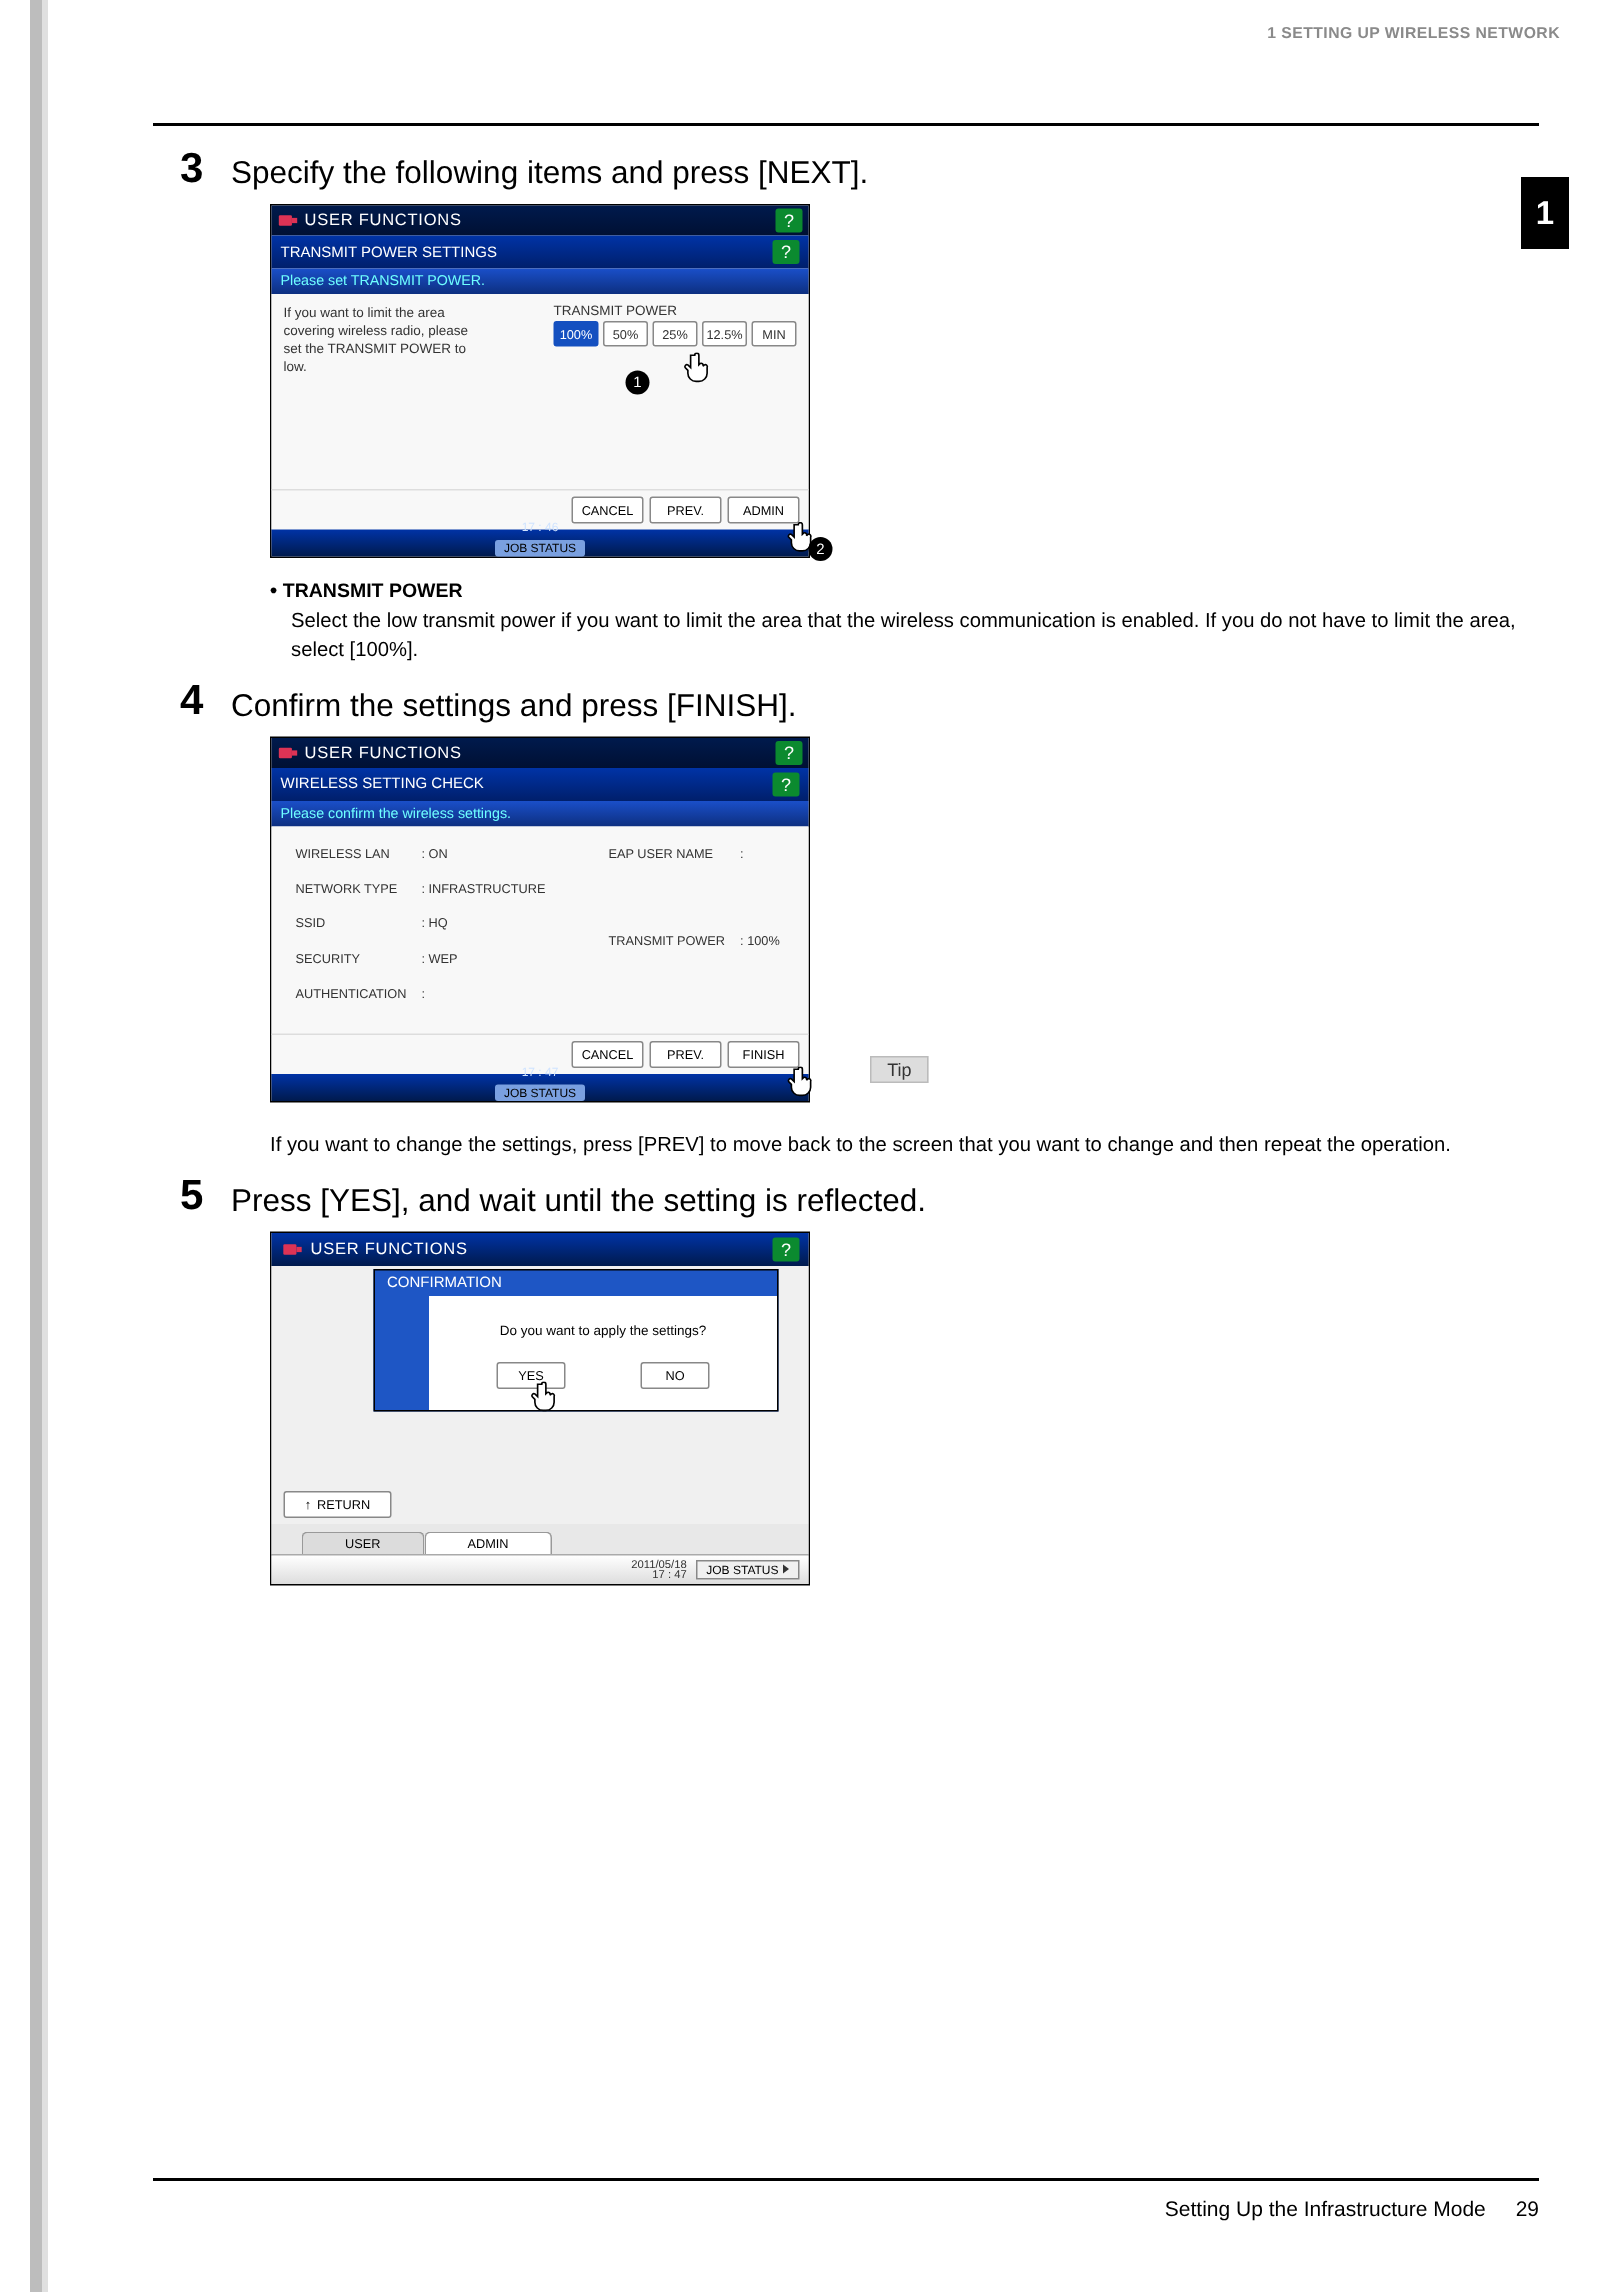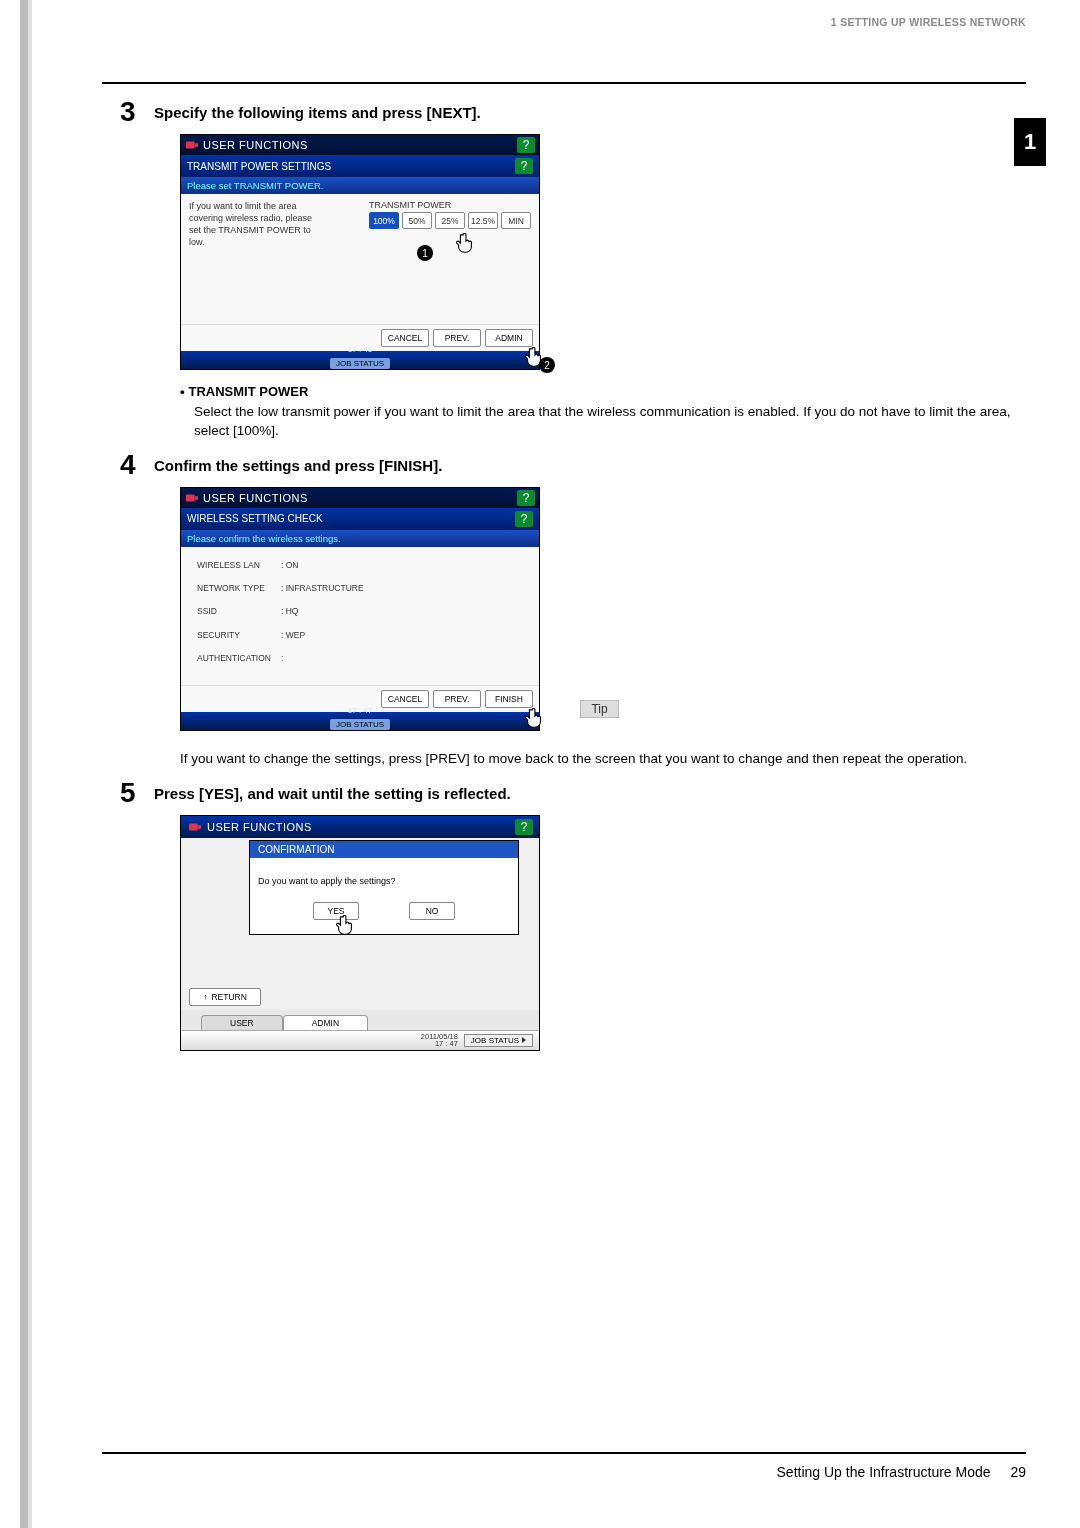--- a/index.html
+++ b/index.html
@@ -1,25 +1,25 @@
 <!DOCTYPE html>
 <html><head>
 <meta charset="utf-8">
 <style>
   * { box-sizing: border-box; margin: 0; padding: 0; }
   body { background: #fff; font-family: Arial, Helvetica, sans-serif; color: #000; width: 1080px; height: 1528px; position: relative; }
   .page-shadow { position: absolute; left: 20px; top: 0; width: 8px; height: 100%; background: #bdbdbd; }
   .page-shadow2 { position: absolute; left: 28px; top: 0; width: 4px; height: 100%; background: #e0e0e0; }
-  .header-bar { position: absolute; right: 54px; top: 16px; font-size: 10.5px; font-weight: bold; color: #8a8a8a; letter-spacing: 0.3px; }
+  .header-bar { position: absolute; right: 40px; top: 16px; font-size: 10.5px; font-weight: bold; color: #8a8a8a; letter-spacing: 0.3px; }
   .hr-top { position: absolute; left: 102px; top: 82px; right: 54px; height: 2px; background: #000; }
   .chapter-tab { position: absolute; right: 34px; top: 118px; width: 32px; height: 48px; background: #000; color: #fff; display: flex; align-items: center; justify-content: center; font-size: 22px; font-weight: bold; }
   .content { position: absolute; left: 120px; right: 54px; top: 98px; }
   .step { display: flex; align-items: flex-start; margin-bottom: 4px; }
   .step-num { font-size: 28px; font-weight: bold; width: 34px; line-height: 1; }
-  .step-title { font-size: 15px; font-weight: bold; padding-top: 6px; }
+  .step-title { font-size: 21px; font-weight: normal; padding-top: 6px; }
   .screenshot { margin-left: 60px; margin-top: 4px; margin-bottom: 8px; border: 1px solid #000; display: inline-block; }
   .ss1 { width: 360px; }
   .ss-titlebar { background: linear-gradient(#001a4d,#001033); height: 20px; display:flex; align-items:center; padding:0 4px; }
   .ss-titlebar .icon { width:14px; height:14px; margin-right:4px; display:flex; align-items:center; justify-content:center;}
   .ss-titlebar .title { color:#fff; font-size:11px; flex:1; letter-spacing: 0.5px;}
   .help-btn { background:#0b8a2f; color:#fff; width:18px; height:16px; font-size:12px; display:flex; align-items:center; justify-content:center; border-radius:2px;}
   .ss-subtitle { background: linear-gradient(#0033a6,#001f6b); color:#fff; font-size:10px; padding:3px 6px; display:flex; align-items:center; justify-content:space-between;}
   .ss-instruction { background: linear-gradient(#1a4fc9,#0d2f80); color:#6fffff; font-size:9.5px; padding:3px 6px; }
   .ss-body { background:#f8f8f8; height:130px; padding:6px 8px; font-size:9px; color:#333; display:flex;gap:48px; }
   .ss-body-left { width:150px; padding-right:6px; line-height:1.35;}
@@ -50,21 +50,21 @@
   .ss2-col { font-size:8.5px; line-height:1.6;}
   .ss2-col td { padding: 0 4px; vertical-align: top;}
   
   .ss3 { width: 360px; }
   .ss3-titlebar { background:linear-gradient(#0033a6,#001a4d); height:22px; display:flex; align-items:center; padding:0 6px;}
   .ss3-titlebar .icon3 { width:16px; height:14px; margin-right:4px;}
   .ss3-titlebar .title { color:#fff; font-size:11px; flex:1; letter-spacing:0.5px;}
   .ss3-body { background:#f0f0f0; height:172px; position:relative; padding:8px;}
   .ss3-dialog { position:absolute; left:68px; right:20px; top:2px; background:#1e56c5; color:#fff; border:1px solid #000;}
   .ss3-dialog-title { font-size:10px; padding:3px 8px; }
-  .ss3-dialog-body { background:#fff; color:#000; padding:18px 8px 14px; }
+  .ss3-dialog-body { background:#fff; color:#000; padding:18px 8px 14px; text-align:center;margin-left:36px;}
   .ss3-dialog-msg { font-size:9px; margin-bottom:16px;}
   .ss3-yn-row { display:flex; justify-content:center; gap:50px;}
   .ss3-yn-btn { border:1px solid #888; background:#fff; width:46px; height:18px; font-size:8.5px; display:flex; align-items:center; justify-content:center; border-radius:2px; position:relative;}
   .ss3-return { position:absolute; left:8px; bottom:4px; border:1px solid #888; background:#fff; font-size:8.5px; height:18px; width:72px; display:flex; align-items:center; justify-content:center; border-radius:2px; gap:4px;}
   .ss3-tabs { background:#e8e8e8; height:20px; display:flex; align-items:flex-end; padding-left:20px; gap:0;}
   .ss3-tab { border:1px solid #999; border-bottom:none; font-size:8.5px; padding:2px 28px; background:#dcdcdc; border-top-left-radius:4px; border-top-right-radius:4px;}
   .ss3-tab.active { background:#fff;}
   .ss3-bottombar { background:linear-gradient(#fff,#ddd); height:20px; display:flex; align-items:center; justify-content:flex-end; padding:0 6px; gap:6px; border-top:1px solid #aaa;}
   .ss3-datetime { font-size:7.5px; color:#333; text-align:right; line-height:1;}
   .ss3-jobstatus { border:1px solid #888; background:#f0f0f0; font-size:8px; padding:1px 6px; display:flex; align-items:center; gap:3px;}
@@ -185,20 +185,32 @@
         <tr>
               <td>SECURITY</td>
               <td>: WEP</td>
             </tr>
         <tr>
               <td>AUTHENTICATION</td>
               <td>:</td>
             </tr>
       </tbody>
         </table>
+      <table class="ss2-col" style="margin-left:30px;">
+        <tbody>
+            <tr>
+              <td>EAP USER NAME</td>
+              <td>:</td>
+            </tr>
+        <tr>
+              <td>TRANSMIT POWER</td>
+              <td>: 100%</td>
+            </tr>
+      </tbody>
+        </table>
     </div>
     <div class="ss-footer-row">
       <div class="ss-footer-btn">CANCEL</div>
       <div class="ss-footer-btn">PREV.</div>
       <div class="ss-footer-btn">FINISH</div>
     </div>
     <div class="ss-bottombar">
       <span class="ss-time">17 : 47</span>
       <span class="ss-jobstatus">JOB STATUS</span>
       <span style="position:absolute; right:-6px; bottom:-4px;">

